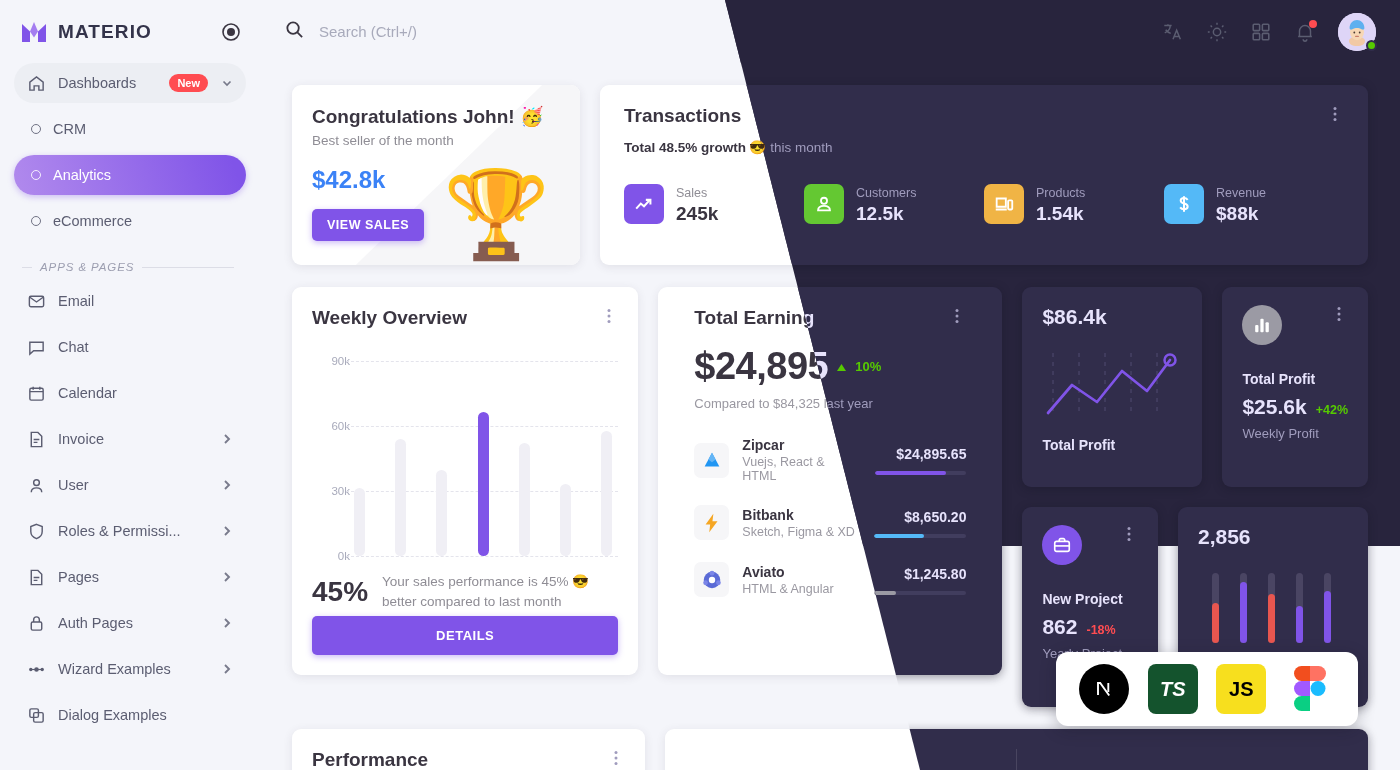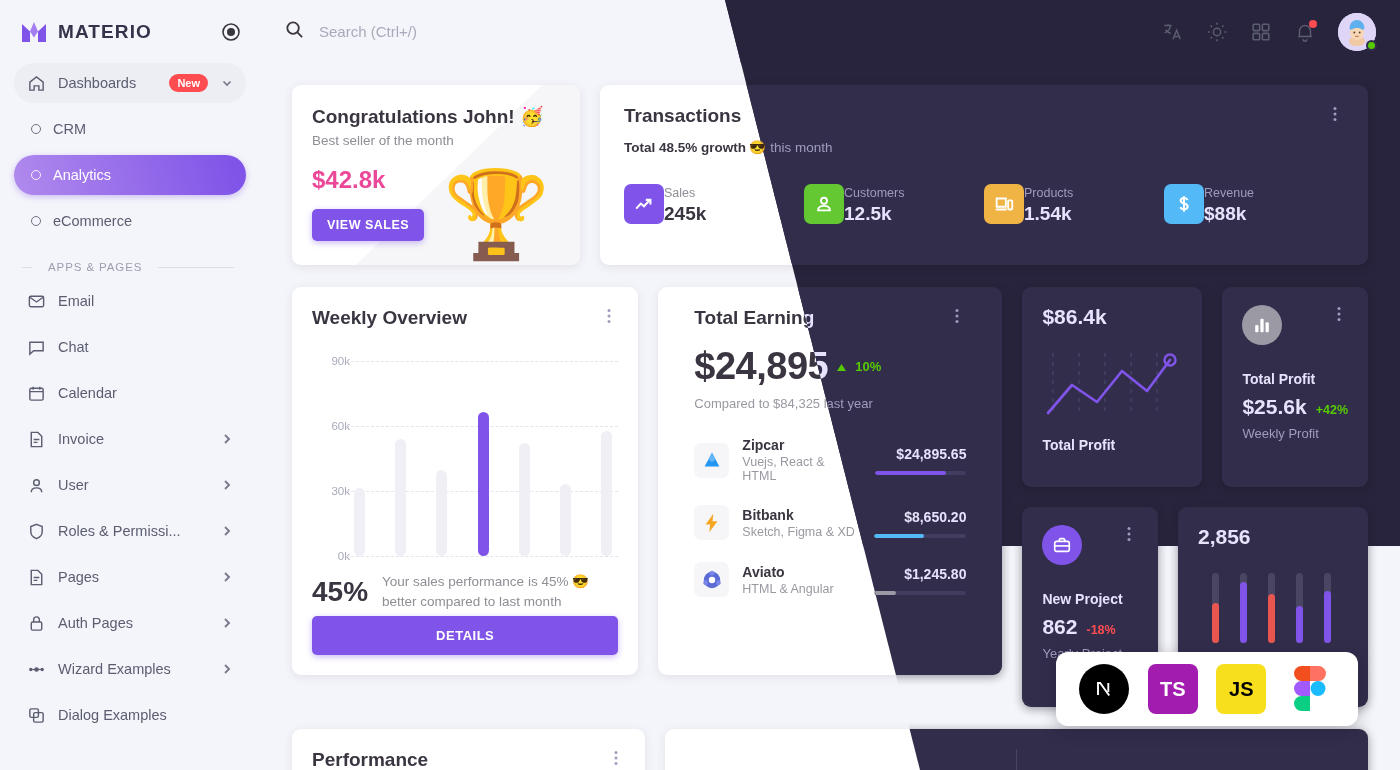--- a/index.html
+++ b/index.html
@@ -50,23 +50,23 @@
     height: 40px; padding: 0 12px; border-radius: 20px;
     color: #5b5d71; font-size: 14.5px; margin-bottom: 6px; cursor: pointer;
   }
   .nav-sub.active {
     background: linear-gradient(72deg, #b18aed 0%, #8054e8 94%);
     color: #fff; box-shadow: 0 2px 6px rgba(128,84,232,.35);
   }
   .dot-o { width: 10px; height: 10px; border: 1.6px solid currentColor; border-radius: 50%; margin-left: 5px; flex: none; opacity:.85;}
 
   .sec-head {
-    display: flex; align-items: center; gap: 16px;
+    display: flex; align-items: center; gap: 8px;
     padding: 14px 26px 8px 22px; color: #9c9eb0; font-size: 11.5px;
-    letter-spacing: .9px; text-transform: uppercase; white-space: nowrap;
+    letter-spacing: .9px; text-transform: uppercase; white-space: nowrap; font-style: italic;
   }
   .sec-line { flex: 1; height: 1px; background: #dcdde6; }
   .sec-dash { width: 10px; height: 1px; background: #dcdde6; }
 
   
   .header {
     position: absolute; left: 260px; top: 0; right: 0; height: 63px;
     display: flex; align-items: center; padding: 0 24px 0 24px;
   }
   .search-wrap { display: flex; align-items: center; gap: 14px; flex: 1; }
@@ -96,37 +96,37 @@
   .card { border-radius: 9px; background: #fff; box-shadow: 0 2px 10px rgba(58,53,65,.10); }
 
   .row1 { display: flex; gap: 20px; margin-top: 22px; }
   .congrats { width: 353px; height: 180px; position: relative; overflow: hidden; padding: 20px; }
   .congrats-shine {
     position: absolute; right: 0; top: 0; width: 230px; height: 180px;
     background: linear-gradient(136deg, rgba(255,255,255,0) 46%, #f6f6f8 46.3%);
   }
   .c-title { font-size: 19px; font-weight: bold; color: #3a3541; position: relative; }
   .c-sub { font-size: 13.5px; color: #8f8d95; margin-top: 5px; position: relative; }
-  .c-amt { font-size: 24px; font-weight: bold; color: #ec4899; margin-top: 18px; position: relative; }
+  .c-amt { font-size: 24px; font-weight: bold; color: #3b82f6; margin-top: 18px; position: relative; }
   .c-btn {
     margin-top: 15px; display: inline-block; background: #8054e8; color: #fff;
     font-size: 12.5px; font-weight: bold; letter-spacing: .5px;
     border-radius: 5px; padding: 9px 15px; border: none; cursor: pointer;
     font-family: inherit; position: relative;
     box-shadow: 0 2px 6px rgba(128,84,232,.4);
   }
   .trophy { position: absolute; right: 30px; bottom: 8px; font-size: 86px; line-height: 1; }
 
   .transactions { flex: 1; height: 180px; padding: 20px 24px; position: relative; }
   .t-head { display: flex; align-items: flex-start; }
   .t-title { font-size: 19px; font-weight: bold; color: #3a3541; }
   .t-growth { font-size: 13.5px; color: #8f8d95; margin-top: 12px; }
   .t-growth b { color: #3a3541; }
   .t-stats { display: flex; margin-top: 28px; gap: 0; }
-  .t-stat { display: flex; align-items: center; width: 180px; }
+  .t-stat { display: flex; align-items: center; gap: 12px; width: 180px; }
   .t-icon { width: 40px; height: 40px; border-radius: 7px; display: flex; align-items: center; justify-content: center; flex: none; }
   .t-lbl { font-size: 12.5px; color: #8f8d95; }
   .t-val { font-size: 19px; font-weight: bold; color: #3a3541; margin-top: 2px; }
 
   .dots { width: 18px; height: 18px; cursor: pointer; margin-left: auto; flex: none; }
 
   .row2 { display: flex; gap: 20px; margin-top: 22px; }
   .weekly { width: 353px; height: 388px; padding: 20px; display: flex; flex-direction: column; }
   .w-title { font-size: 19px; font-weight: bold; color: #3a3541; }
   .chart-area { position: relative; height: 195px; margin-top: 32px; }
@@ -1321,21 +1321,21 @@
 </div>
 
   <div class="tech-widget">
     <div class="tech-ico" style="background:#000;border-radius:50%;">
       <svg width="34" height="34" viewBox="0 0 34 34">
           <circle cx="17" cy="17" r="17" fill="#000"></circle>
           <path d="M11 23V11h2.2l9 12.5" stroke="#fff" stroke-width="1.9" fill="none"></path>
           <path d="M21.3 11v9" stroke="#fff" stroke-width="1.9"></path>
         </svg>
     </div>
-    <div class="tech-ico" style="background:#a21caf;">
+    <div class="tech-ico" style="background:#14532d;font-style:italic;">
       <span style="color:#fff;font-weight:bold;font-size:20px;font-family:'Liberation Sans',sans-serif;">TS</span>
     </div>
     <div class="tech-ico" style="background:#f7df1e;">
       <span style="color:#000;font-weight:bold;font-size:20px;font-family:'Liberation Sans',sans-serif;">JS</span>
     </div>
     <div class="tech-ico">
       <svg width="34" height="46" viewBox="0 0 34 46">
         <path d="M17 0H8.5a7.5 7.5 0 100 15H17z" fill="#f24e1e"></path>
         <path d="M17 0h8.5a7.5 7.5 0 110 15H17z" fill="#ff7262"></path>
         <path d="M17 15H8.5a7.5 7.5 0 100 15H17z" fill="#a259ff"></path>

